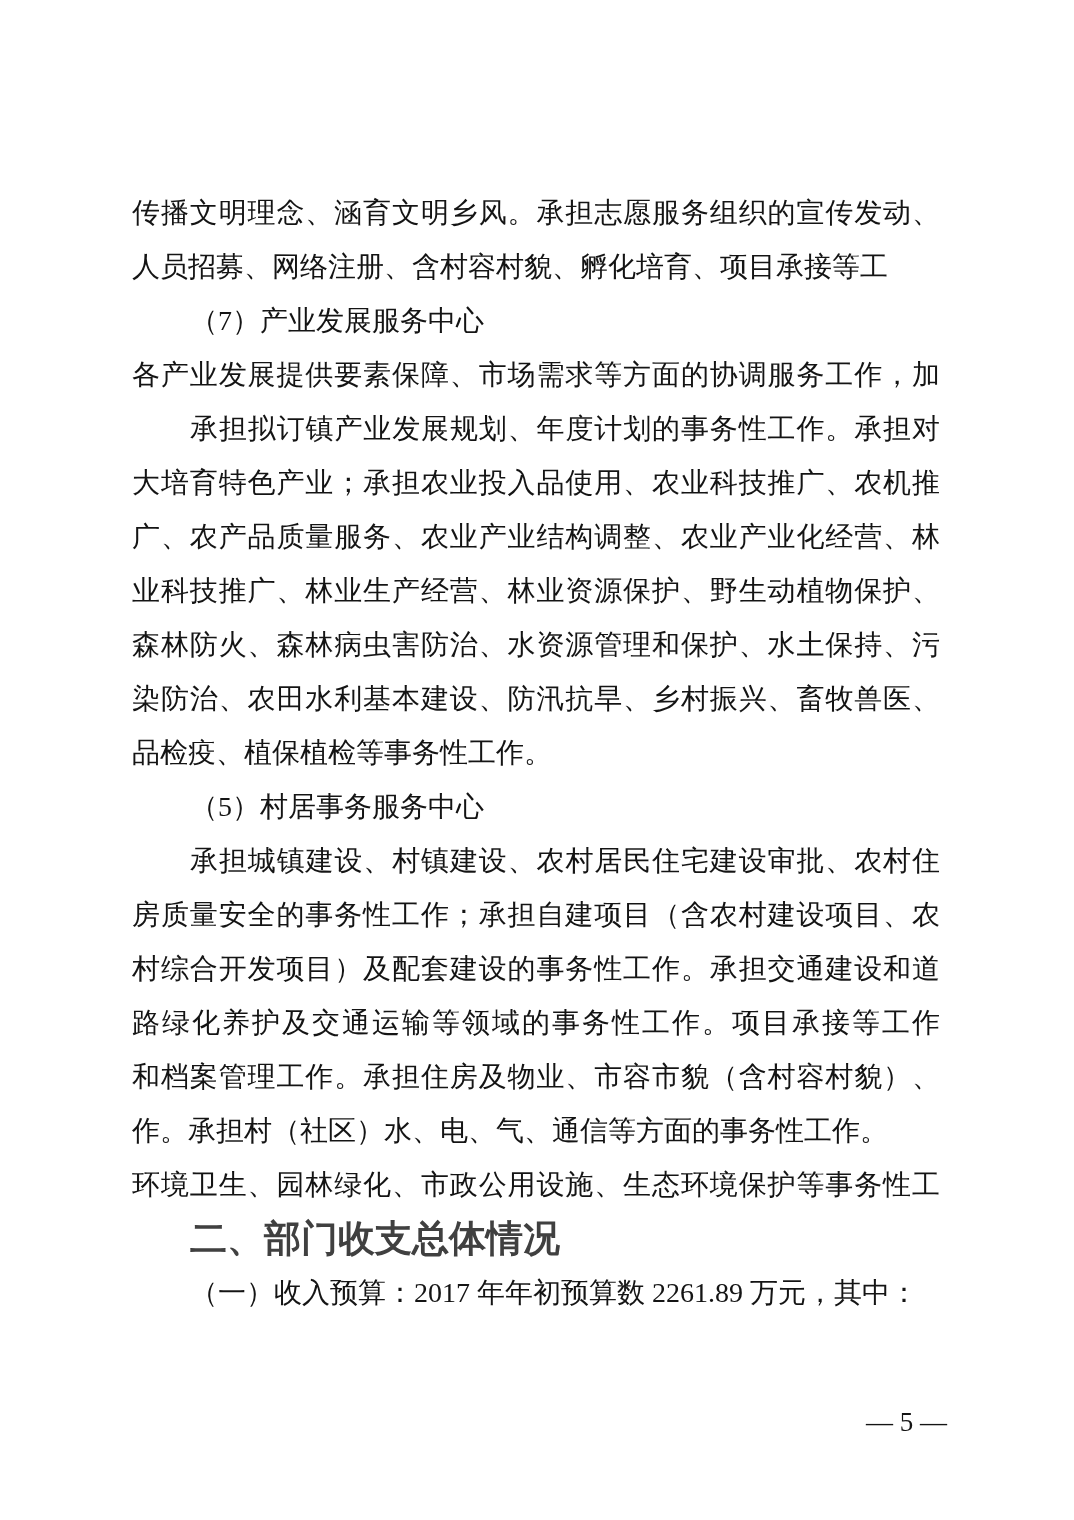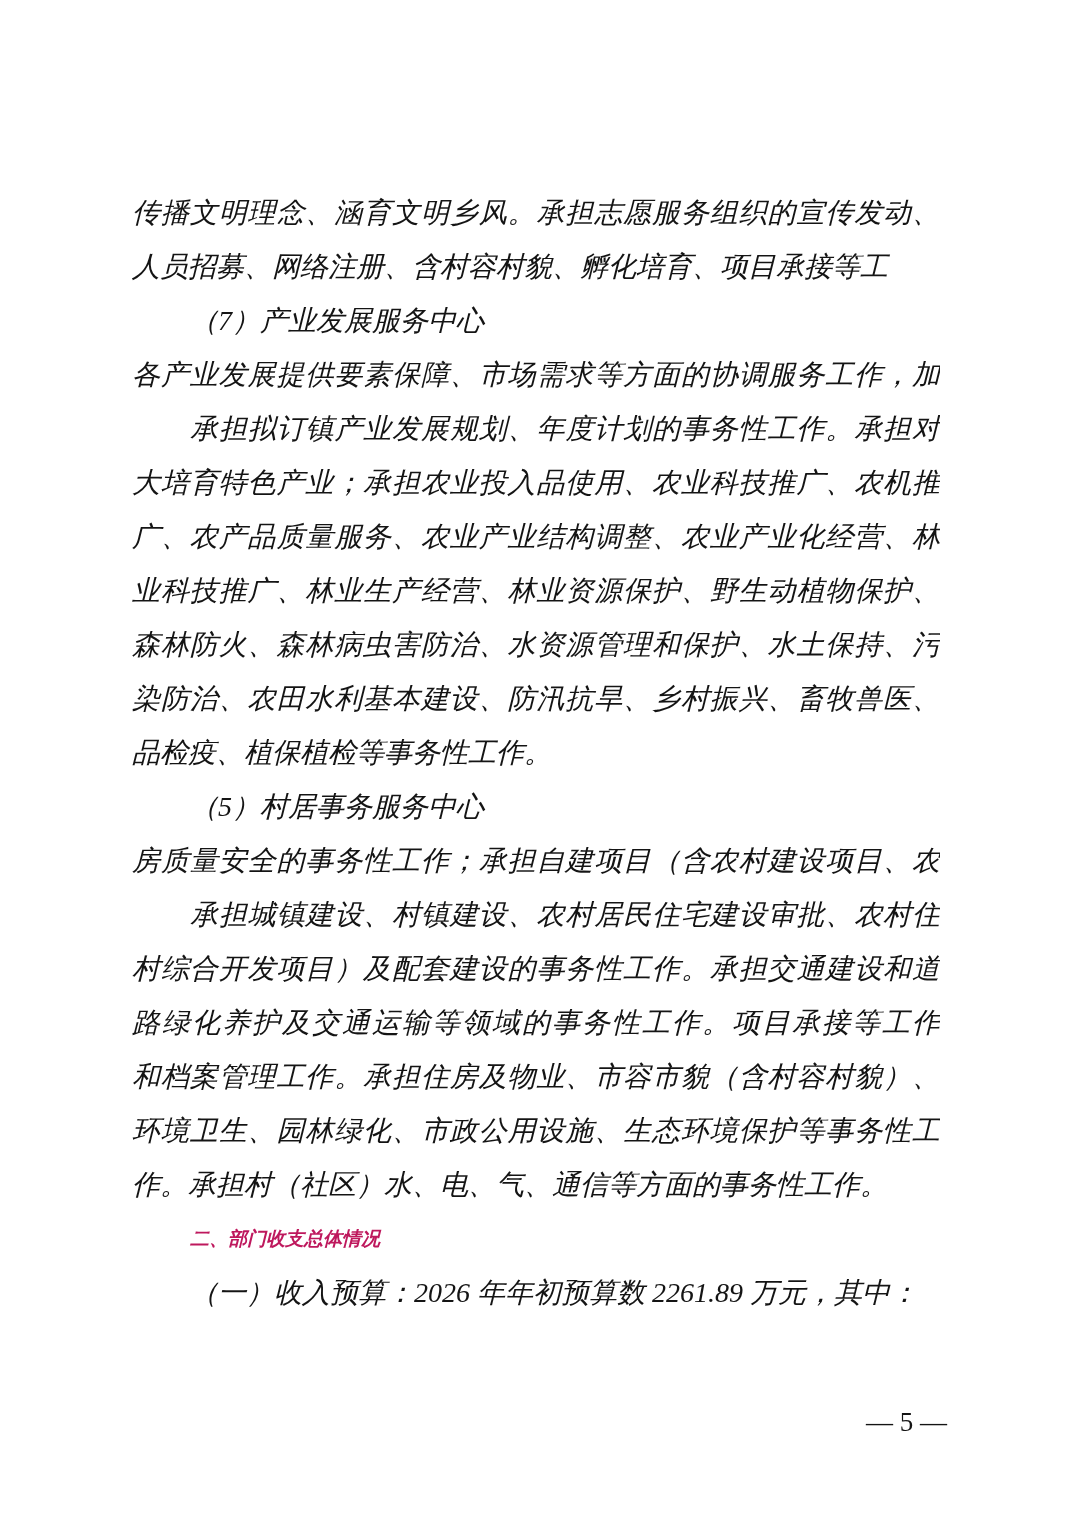--- a/index.html
+++ b/index.html
@@ -13,42 +13,41 @@
     height: 1520px;
     background: #ffffff;
     overflow: hidden;
     color: #141414;
   }
   .content {
     position: absolute;
     left: 132px;
     top: 186px;
     width: 808px;
-    font-style: italic;
   }
   .line {
     height: 54px;
     line-height: 54px;
     font-size: 28px;
     font-family: "Liberation Serif", serif;
     color: #141414;
     overflow: hidden;
   }
   .line.justify {
     text-align: justify;
     text-align-last: justify;
   }
   .line.indent {
     padding-left: 58px;
   }
   .line.heading {
     font-family: "Liberation Sans", sans-serif;
     font-weight: 700;
-    font-size: 19px;
-    color: #be185d;
+    font-size: 37px;
+    color: #404040;
   }
   .footer {
     position: absolute;
     top: 1404px;
     right: 127px;
     font-size: 27px;
     line-height: 36px;
     font-family: "Liberation Serif", serif;
     color: #141414;
   }
@@ -63,24 +62,24 @@
       <div class="line indent">（7）产业发展服务中心</div>
       <div class="line justify">各产业发展提供要素保障、市场需求等方面的协调服务工作，加</div>
       <div class="line indent justify">承担拟订镇产业发展规划、年度计划的事务性工作。承担对</div>
       <div class="line justify">大培育特色产业；承担农业投入品使用、农业科技推广、农机推</div>
       <div class="line justify">广、农产品质量服务、农业产业结构调整、农业产业化经营、林</div>
       <div class="line justify">业科技推广、林业生产经营、林业资源保护、野生动植物保护、</div>
       <div class="line justify">森林防火、森林病虫害防治、水资源管理和保护、水土保持、污</div>
       <div class="line justify">染防治、农田水利基本建设、防汛抗旱、乡村振兴、畜牧兽医、</div>
       <div class="line">品检疫、植保植检等事务性工作。</div>
       <div class="line indent">（5）村居事务服务中心</div>
+      <div class="line indent justify">承担城镇建设、村镇建设、农村居民住宅建设审批、农村住</div>
       <div class="line justify">房质量安全的事务性工作；承担自建项目（含农村建设项目、农</div>
-      <div class="line indent justify">承担城镇建设、村镇建设、农村居民住宅建设审批、农村住</div>
       <div class="line justify">村综合开发项目）及配套建设的事务性工作。承担交通建设和道</div>
       <div class="line justify">路绿化养护及交通运输等领域的事务性工作。项目承接等工作</div>
       <div class="line justify">和档案管理工作。承担住房及物业、市容市貌（含村容村貌）、</div>
+      <div class="line">作。承担村（社区）水、电、气、通信等方面的事务性工作。</div>
       <div class="line justify">环境卫生、园林绿化、市政公用设施、生态环境保护等事务性工</div>
-      <div class="line">作。承担村（社区）水、电、气、通信等方面的事务性工作。</div>
       <div class="line heading indent">二、部门收支总体情况</div>
-      <div class="line indent">（一）收入预算：2026 年年初预算数 2261.89 万元，其中：</div>
+      <div class="line indent">（一）收入预算：2017 年年初预算数 2261.89 万元，其中：</div>
     </div>
   <div class="footer">— 5 —</div>
 </div>
 
 </body></html>

